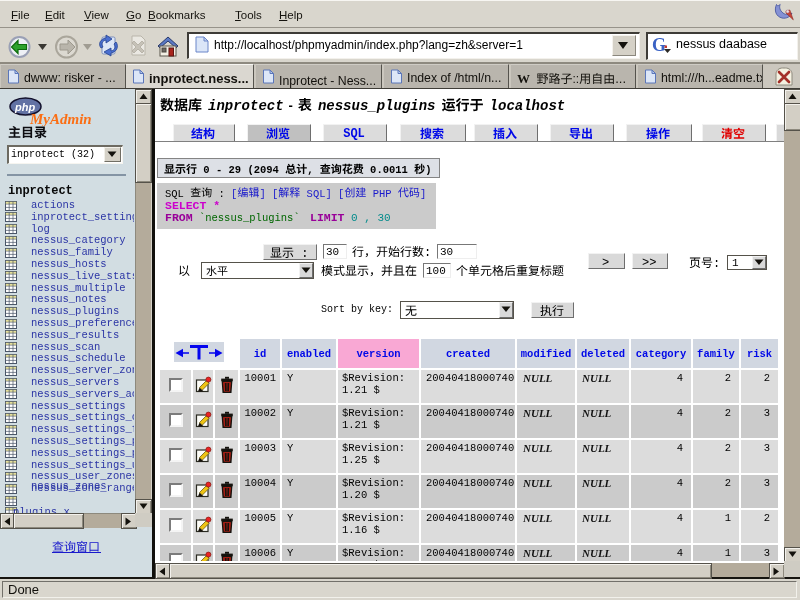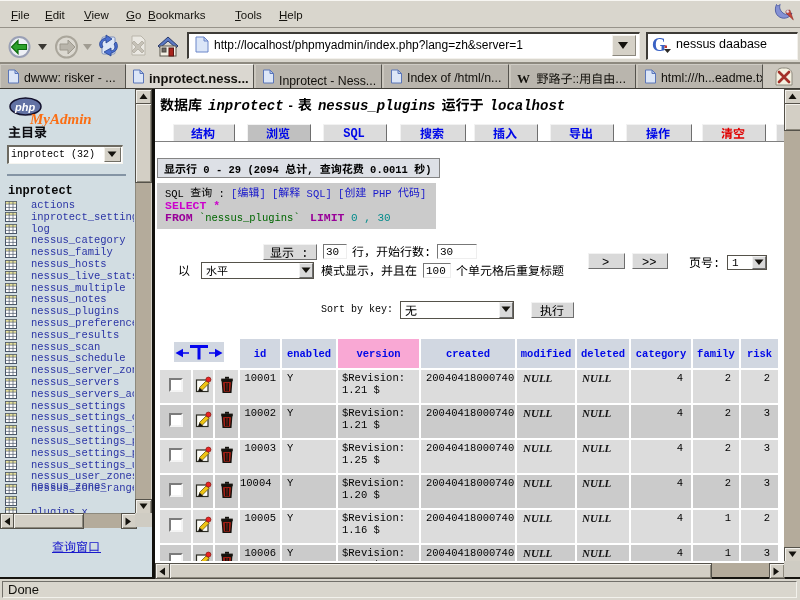--- a/index.html
+++ b/index.html
@@ -373,21 +373,21 @@
         <rect x="0.5" y="0.5" width="11" height="9" fill="#fff" stroke="#4a5668"></rect>
         <rect x="0.5" y="0.5" width="11" height="2.6" fill="#e6e09a" stroke="#4a5668" stroke-width="0.6"></rect>
         <path d="M4.2 0.5 L4.2 9.5 M8 0.5 L8 9.5 M0.5 6.4 L11.5 6.4" stroke="#4a5668" stroke-width="0.7"></path>
       </svg>
       <div style="position:absolute;left:31px;top:281px;font:10.5px 'Liberation Mono',monospace;color:#2b35a5;white-space:pre">nessus_zones</div>
       <svg style="position:absolute;left:5px;top:308.3px" width="12" height="10">
         <rect x="0.5" y="0.5" width="11" height="9" fill="#fff" stroke="#4a5668"></rect>
         <rect x="0.5" y="0.5" width="11" height="2.6" fill="#e6e09a" stroke="#4a5668" stroke-width="0.6"></rect>
         <path d="M4.2 0.5 L4.2 9.5 M8 0.5 L8 9.5 M0.5 6.4 L11.5 6.4" stroke="#4a5668" stroke-width="0.7"></path>
       </svg>
-      <div style="position:absolute;left:31px;top:306.8px;font:10.5px 'Liberation Mono',monospace;color:#2b35a5;white-space:pre">plugins_x</div>
+      <div style="position:absolute;left:13px;top:306.8px;font:10.5px 'Liberation Mono',monospace;color:#2b35a5;white-space:pre">plugins_x</div>
     </div>
     <div style="position:absolute;left:135px;top:89px;width:15px;height:424px;background:#b4ab9b;border-left:1px solid #8d897d"></div>
     <div style="position:absolute;left:135px;top:89px;width:15px;height:14px;background:#d3cfc5;border:1px solid #55524a;box-shadow:inset 1px 1px 0 #f3f1ec,inset -1px -1px 0 #8d897d"></div>
     <svg style="position:absolute;left:139px;top:93px" width="9" height="7">
       <path d="M0.5 6 L8.5 6 L4.5 0.5 Z" fill="#14120d"></path>
     </svg>
     <div style="position:absolute;left:135px;top:103px;width:15px;height:78px;background:#d3cfc5;border:1px solid #55524a;box-shadow:inset 1px 1px 0 #f3f1ec,inset -1px -1px 0 #8d897d"></div>
     <div style="position:absolute;left:135px;top:499px;width:15px;height:14px;background:#d3cfc5;border:1px solid #55524a;box-shadow:inset 1px 1px 0 #f3f1ec,inset -1px -1px 0 #8d897d"></div>
     <svg style="position:absolute;left:139px;top:503px" width="9" height="7">
       <path d="M0.5 0.5 L8.5 0.5 L4.5 6 Z" fill="#14120d"></path>
@@ -712,21 +712,21 @@
                 <path d="M3 15.5 L4.6 11.4 L8.7 15.5 Z" fill="#17130c"></path>
                 <path d="M4.6 11.4 L11.5 4.5 L14.2 7.2 L7.3 14.1 Z" fill="#efc414" stroke="#6b5a10" stroke-width="0.8"></path>
                 <circle cx="13.4" cy="3.6" r="2.5" fill="#ee2222" stroke="#8d1f18" stroke-width="0.8"></circle>
               </svg></td>
             <td style="padding:0;background:#cbcbcb;text-align:center;vertical-align:middle"><svg width="14" height="17">
                 <rect x="5" y="0.8" width="4" height="2" fill="#16130e"></rect>
                 <rect x="1.2" y="2.6" width="11.6" height="2.6" fill="#16130e"></rect>
                 <path d="M2.4 5.6 L11.6 5.6 L10.8 16.2 L3.2 16.2 Z" fill="#d42418" stroke="#16130e" stroke-width="1.5"></path>
                 <path d="M5.3 7 L5.5 15 M7 7 L7 15 M8.7 7 L8.5 15" stroke="#16130e" stroke-width="1.3"></path>
               </svg></td>
-            <td style="padding:2px 4px 0 0;background:#cbcbcb;text-align:left;vertical-align:top;font:10.5px 'Liberation Mono',monospace;color:#000">10004</td>
+            <td style="padding:2px 4px 0 0;background:#cbcbcb;text-align:right;vertical-align:top;font:10.5px 'Liberation Mono',monospace;color:#000">10004</td>
             <td style="padding:2px 0 0 5px;background:#cbcbcb;vertical-align:top;font:10.5px 'Liberation Mono',monospace;color:#000">Y</td>
             <td style="padding:2px 0 0 4px;background:#cbcbcb;vertical-align:top;font:10.5px/12px 'Liberation Mono',monospace;color:#000">$Revision:<br>1.20 $</td>
             <td style="padding:2px 0 0 5px;background:#cbcbcb;vertical-align:top;font:10.5px 'Liberation Mono',monospace;color:#000">20040418000740</td>
             <td style="padding:2px 0 0 6px;background:#cbcbcb;vertical-align:top;font:italic bold 11px 'Liberation Serif',serif;color:#111">NULL</td>
             <td style="padding:2px 0 0 5px;background:#cbcbcb;vertical-align:top;font:italic bold 11px 'Liberation Serif',serif;color:#111">NULL</td>
             <td style="padding:2px 8px 0 0;background:#cbcbcb;text-align:right;vertical-align:top;font:10.5px 'Liberation Mono',monospace;color:#000">4</td>
             <td style="padding:2px 8px 0 0;background:#cbcbcb;text-align:right;vertical-align:top;font:10.5px 'Liberation Mono',monospace;color:#000">2</td>
             <td style="padding:2px 8px 0 0;background:#cbcbcb;text-align:right;vertical-align:top;font:10.5px 'Liberation Mono',monospace;color:#000">3</td>
           </tr>
           <tr style="height:33px">

